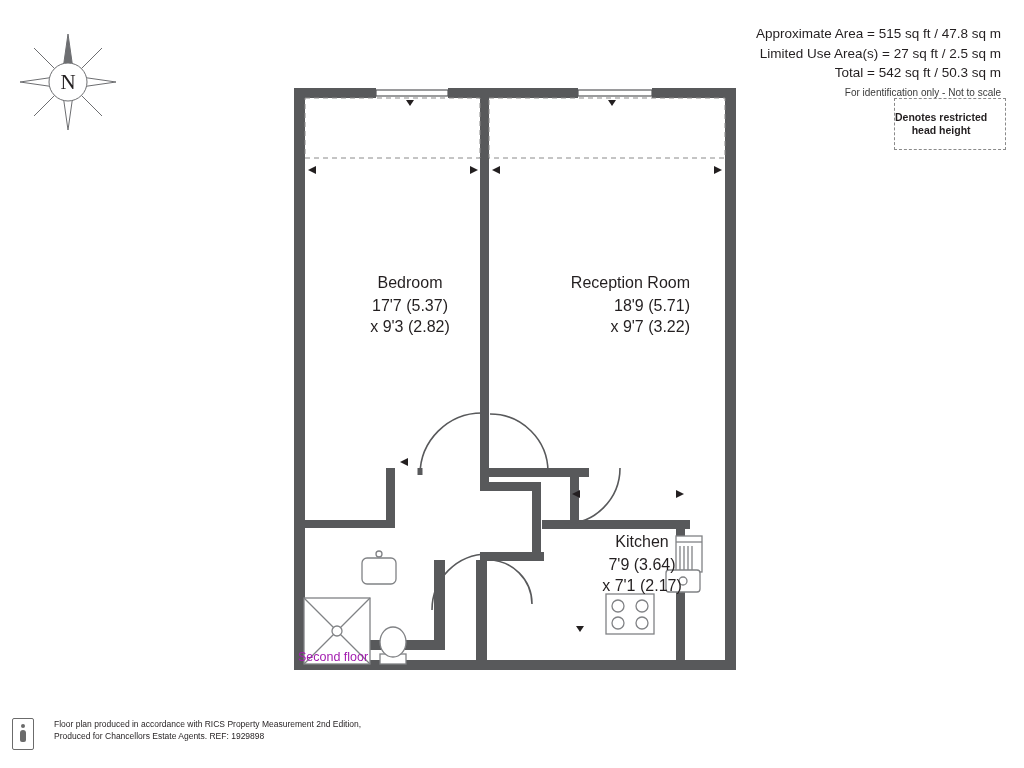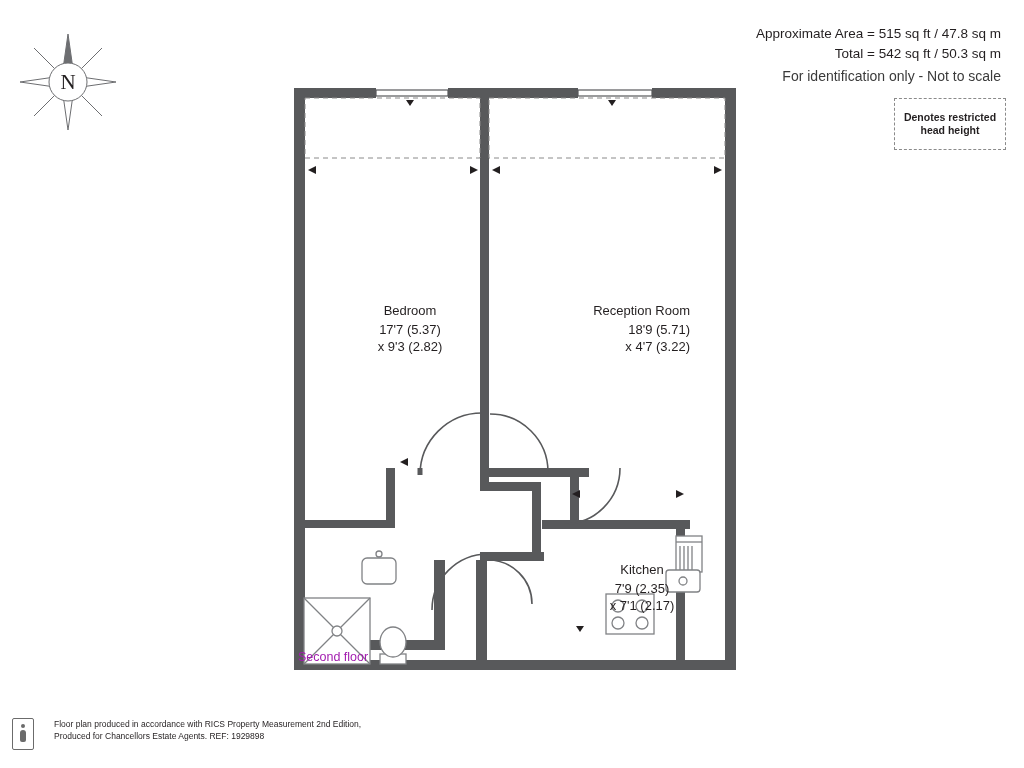--- a/index.html
+++ b/index.html
@@ -27,38 +27,38 @@
     top: 24px;
     text-align: right;
     line-height: 1.45;
   }
   .area-summary .line {
     font-size: 13.5px;
     color: #231f20;
     white-space: nowrap;
   }
   .area-summary .note {
-    font-size: 14px;
+    font-size: 10px;
     color: #3a3a3a;
     margin-top: 3px;
     white-space: nowrap;
   }
 
   
   .legend {
     position: absolute;
     right: 18px;
     top: 98px;
     width: 112px;
     height: 52px;
     border: 1px dashed #8a8a8a;
     box-sizing: border-box;
     display: flex;
     align-items: center;
-    justify-content: center;
+    justify-content: flex-start;
   }
   .legend-text {
     font-size: 10.5px;
     font-weight: bold;
     text-align: center;
     line-height: 1.25;
     color: #231f20;
   }
 
   
@@ -77,24 +77,23 @@
     top: 70px;
     width: 470px;
     height: 600px;
   }
 
   
   .room-label {
     position: absolute;
     text-align: center;
     line-height: 1.35;
-    font-size: 13px;
+    font-size: 16px;
     color: #231f20;
     white-space: nowrap;
-    margin-top: 30px;
   }
   .room-label .rname {
     display: block;
     margin-bottom: 1px;
   }
   .room-label .rdim {
     display: block;
   }
   #label-bedroom { left: 345px; top: 272px; width: 130px; }
   #label-reception { left: 540px; top: 272px; width: 150px; text-align: right; }
@@ -153,20 +152,21 @@
   }
   .footer-text .fline { display: block; white-space: nowrap; padding-left: 12px; }
 </style>
 </head>
 <body>
 
 <div class="plan-root">
 
   <div class="area-summary">
     <div class="line">Approximate Area = 515 sq ft / 47.8 sq m</div>
+    <div class="line">Limited Use Area(s) = 27 sq ft / 2.5 sq m</div>
     <div class="line">Total = 542 sq ft / 50.3 sq m</div>
     <div class="note">For identification only - Not to scale</div>
   </div>
 
   <div class="legend">
     <div class="legend-text">
       <span>Denotes restricted</span><br>
       <span>head height</span>
     </div>
   </div>
@@ -304,26 +304,26 @@
 
   <div class="room-label" id="label-bedroom">
     <span class="rname">Bedroom</span>
     <span class="rdim">17'7 (5.37)</span>
     <span class="rdim">x 9'3 (2.82)</span>
   </div>
 
   <div class="room-label" id="label-reception">
     <span class="rname">Reception Room</span>
     <span class="rdim">18'9 (5.71)</span>
-    <span class="rdim">x 4'7 (3.22)</span>
+    <span class="rdim">x 9'7 (3.22)</span>
   </div>
 
   <div class="room-label" id="label-kitchen">
     <span class="rname">Kitchen</span>
-    <span class="rdim">7'9 (2.35)</span>
+    <span class="rdim">7'9 (3.64)</span>
     <span class="rdim">x 7'1 (2.17)</span>
   </div>
 
   <div class="floor-caption">Second floor</div>
 
   <div class="footer">
     <div class="footer-icon">
       <div class="head"></div>
       <div class="body"></div>
     </div>

